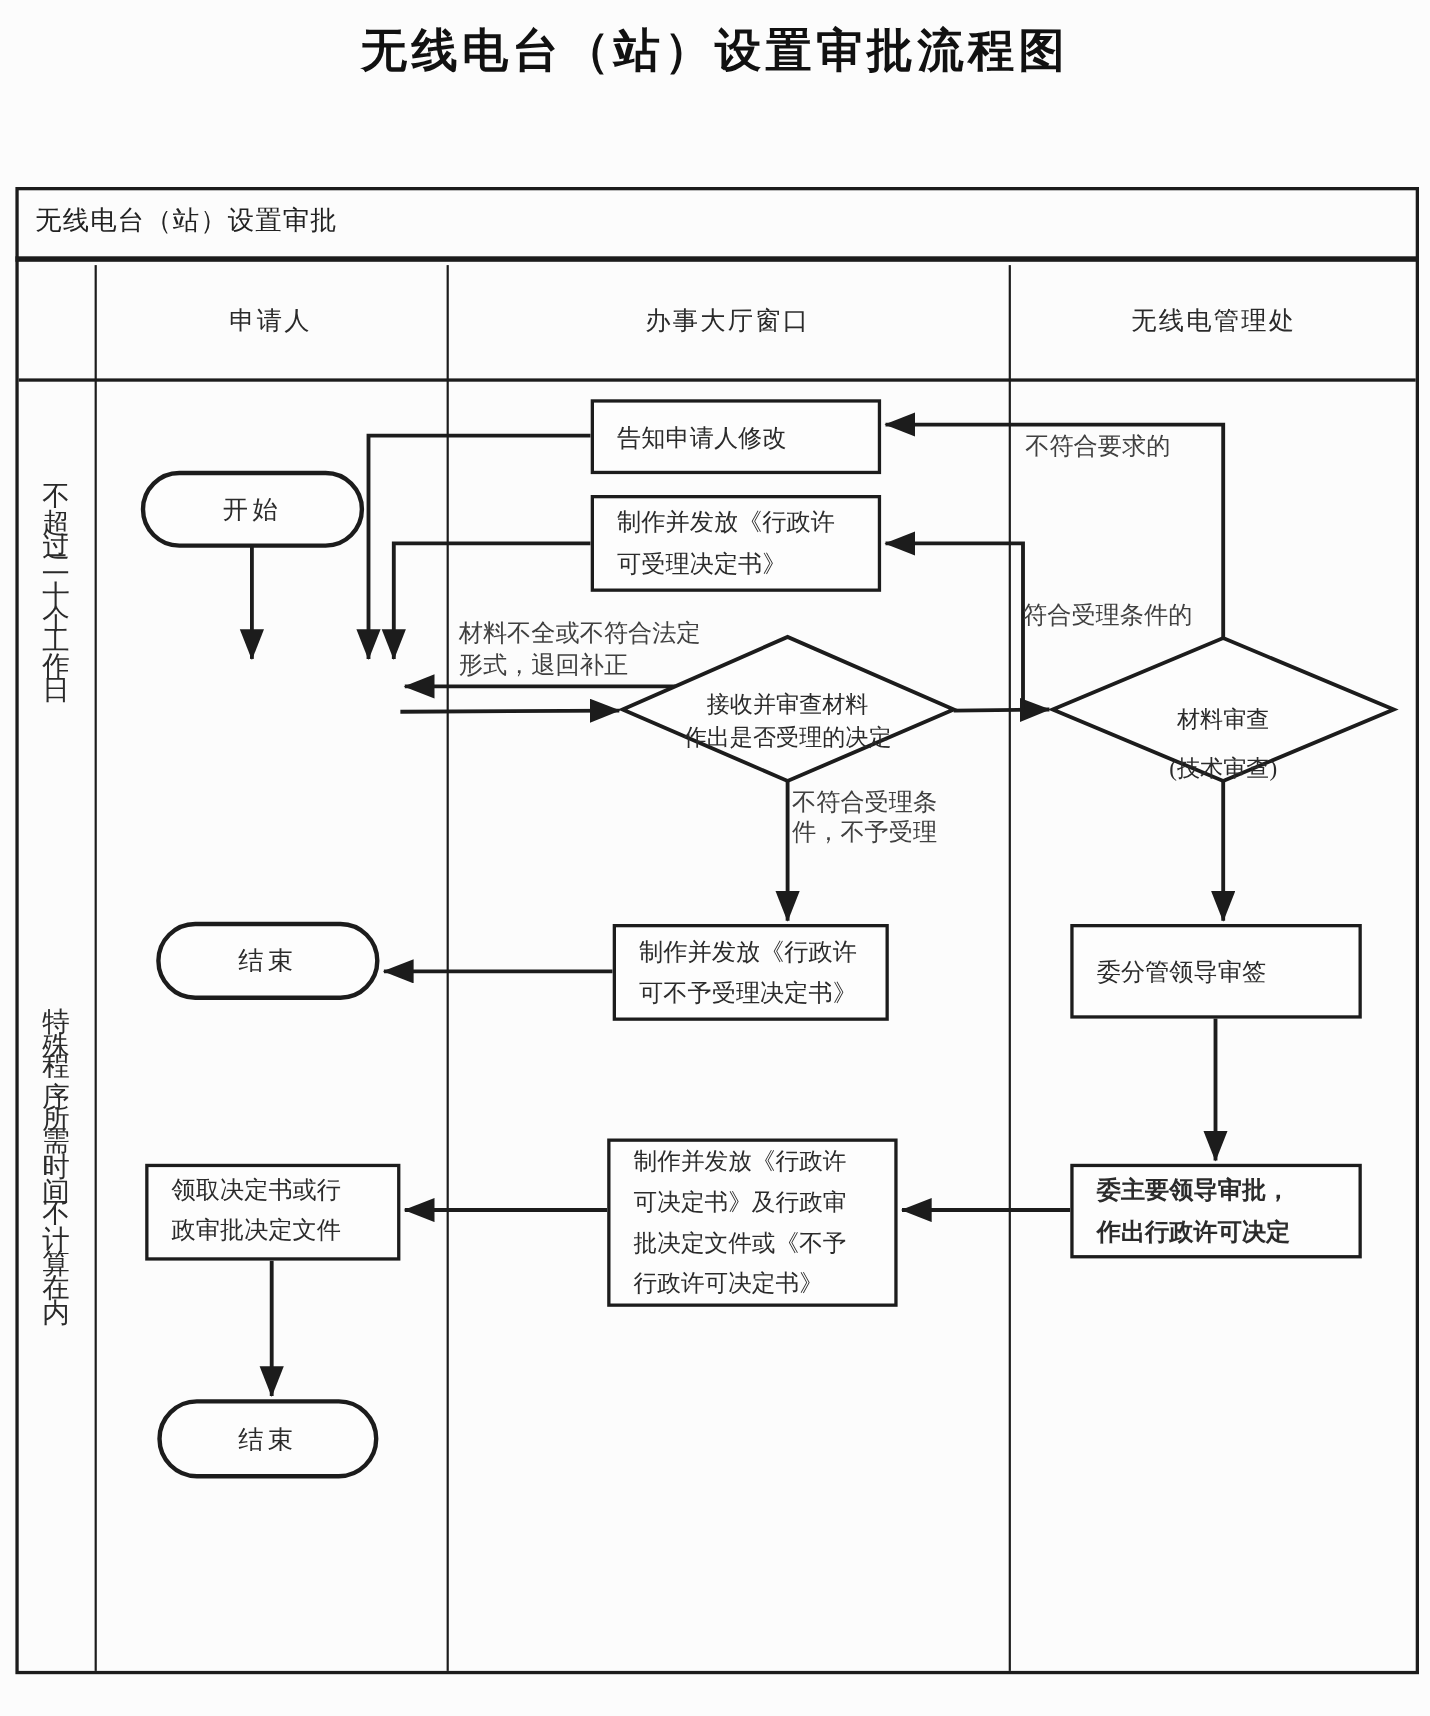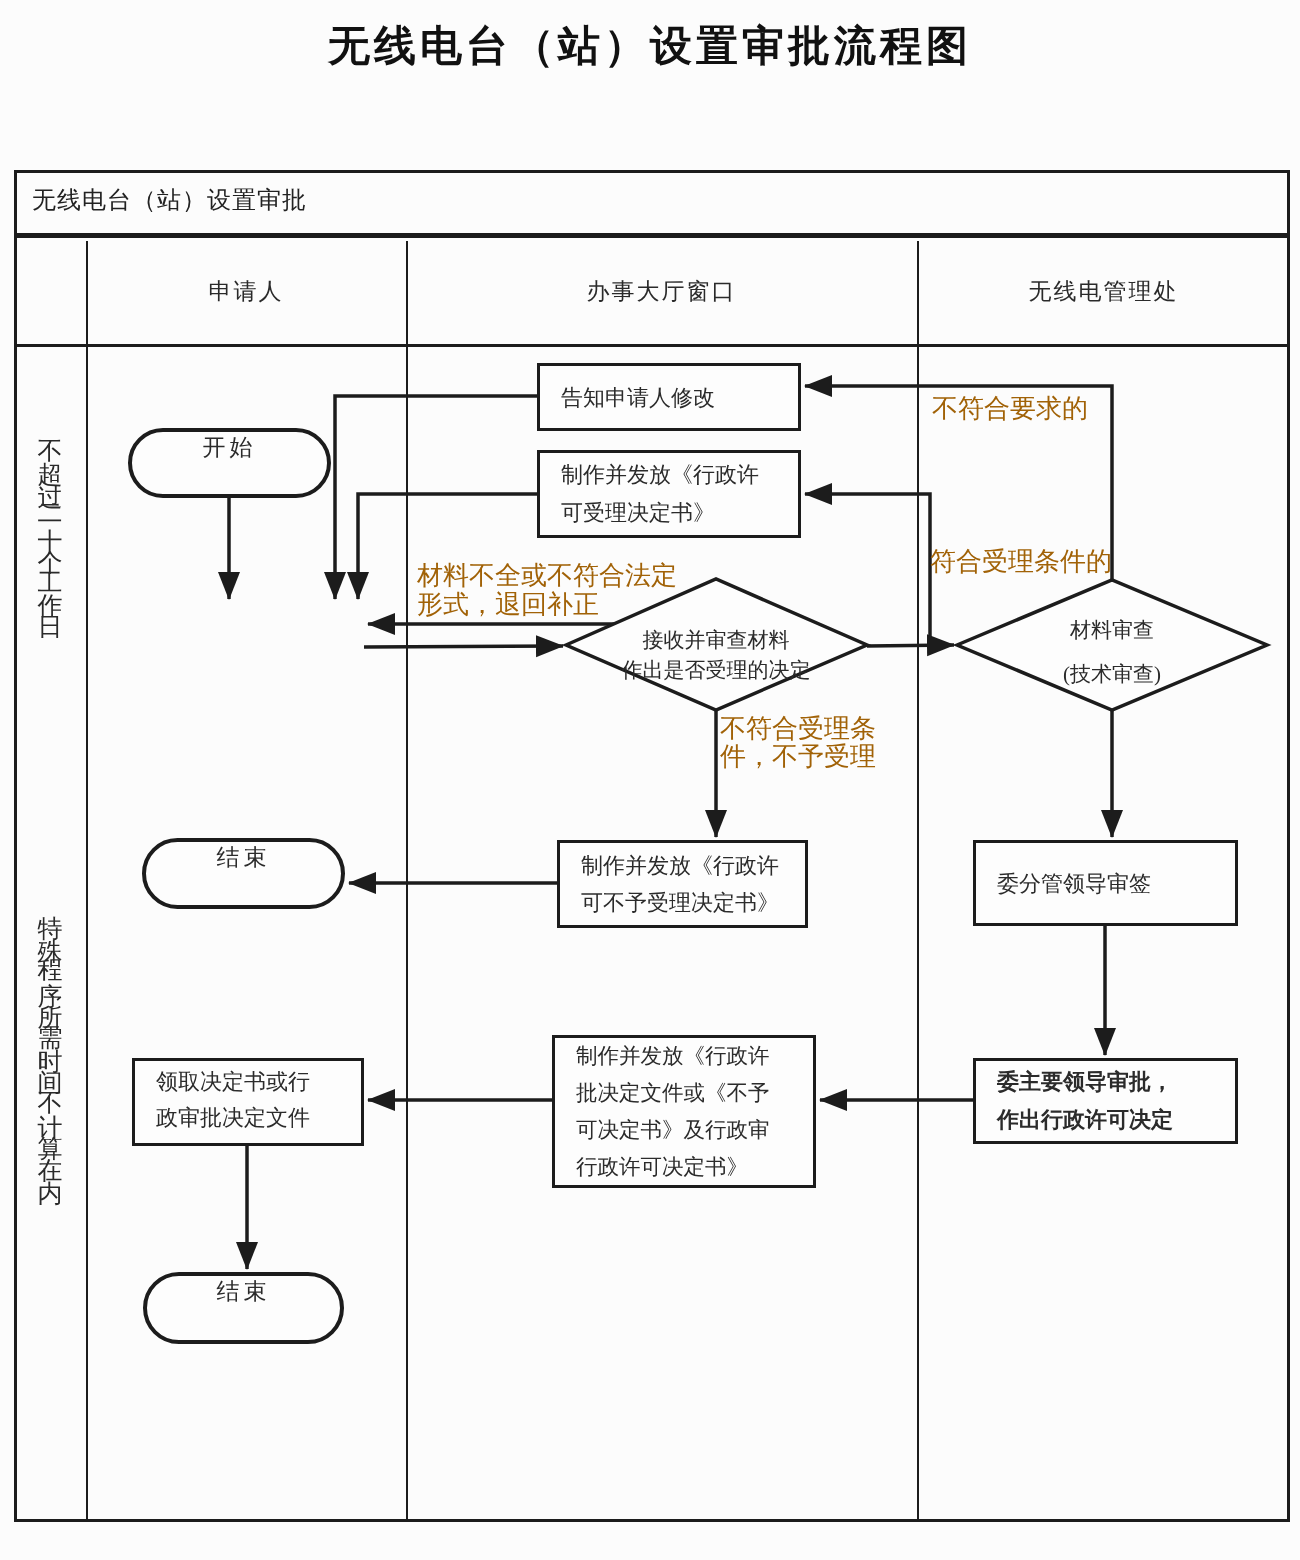--- a/index.html
+++ b/index.html
@@ -31,27 +31,27 @@
     font-size:25px;letter-spacing:22px;color:#2a2a2a;line-height:1;
   }
   
   .rect{
     border:3px solid var(--ink);background:var(--node-fill);
     display:flex;flex-direction:column;justify-content:center;
     padding-left:21px;font-size:22px;color:#2b2b2b;line-height:37px;
   }
   .stadium{
     border:4px solid var(--ink);background:var(--node-fill);border-radius:40px;
-    display:flex;align-items:flex-start;justify-content:center;
+    display:flex;align-items:center;justify-content:center;
     font-size:23px;color:#2b2b2b;letter-spacing:4px;
   }
   .dtext{
     text-align:center;font-size:21px;color:#2b2b2b;pointer-events:none;
   }
-  .edge-label{font-size:26px;color:#a16207;}
+  .edge-label{font-size:22px;color:#404040;}
   
   svg.overlay{position:absolute;left:0;top:0;pointer-events:none;}
   .flow{stroke:var(--ink);stroke-width:3.5;fill:none;}
   .dshape{stroke:var(--ink);stroke-width:3.5;fill:var(--node-fill);}
   .ahead{fill:var(--ink);}
 </style>
 </head>
 <body>
 
 <div id="stage">
@@ -126,26 +126,26 @@
   <div class="abs dtext" style="left:566px;top:625px;width:300px;line-height:30px;">
     <div>接收并审查材料</div>
     <div>作出是否受理的决定</div>
   </div>
   <div class="abs rect" style="left:557px;top:840px;width:251px;height:88px;line-height:37px;">
     <div>制作并发放《行政许</div>
     <div>可不予受理决定书》</div>
   </div>
   <div class="abs rect" style="left:552px;top:1035px;width:264px;height:153px;font-size:21.5px;">
     <div>制作并发放《行政许</div>
+    <div>可决定书》及行政审</div>
     <div>批决定文件或《不予</div>
-    <div>可决定书》及行政审</div>
     <div>行政许可决定书》</div>
   </div>
 
-  <div class="abs dtext" style="left:962px;top:608px;width:300px;line-height:44px;">
+  <div class="abs dtext" style="left:962px;top:632px;width:300px;line-height:44px;">
     <div>材料审查</div>
     <div>(技术审查)</div>
   </div>
   <div class="abs rect" style="left:973px;top:840px;width:265px;height:86px;">
     <div>委分管领导审签</div>
   </div>
   <div class="abs rect" style="left:973px;top:1058px;width:265px;height:86px;line-height:38px;font-weight:bold;">
     <div>委主要领导审批，</div>
     <div>作出行政许可决定</div>
   </div>

